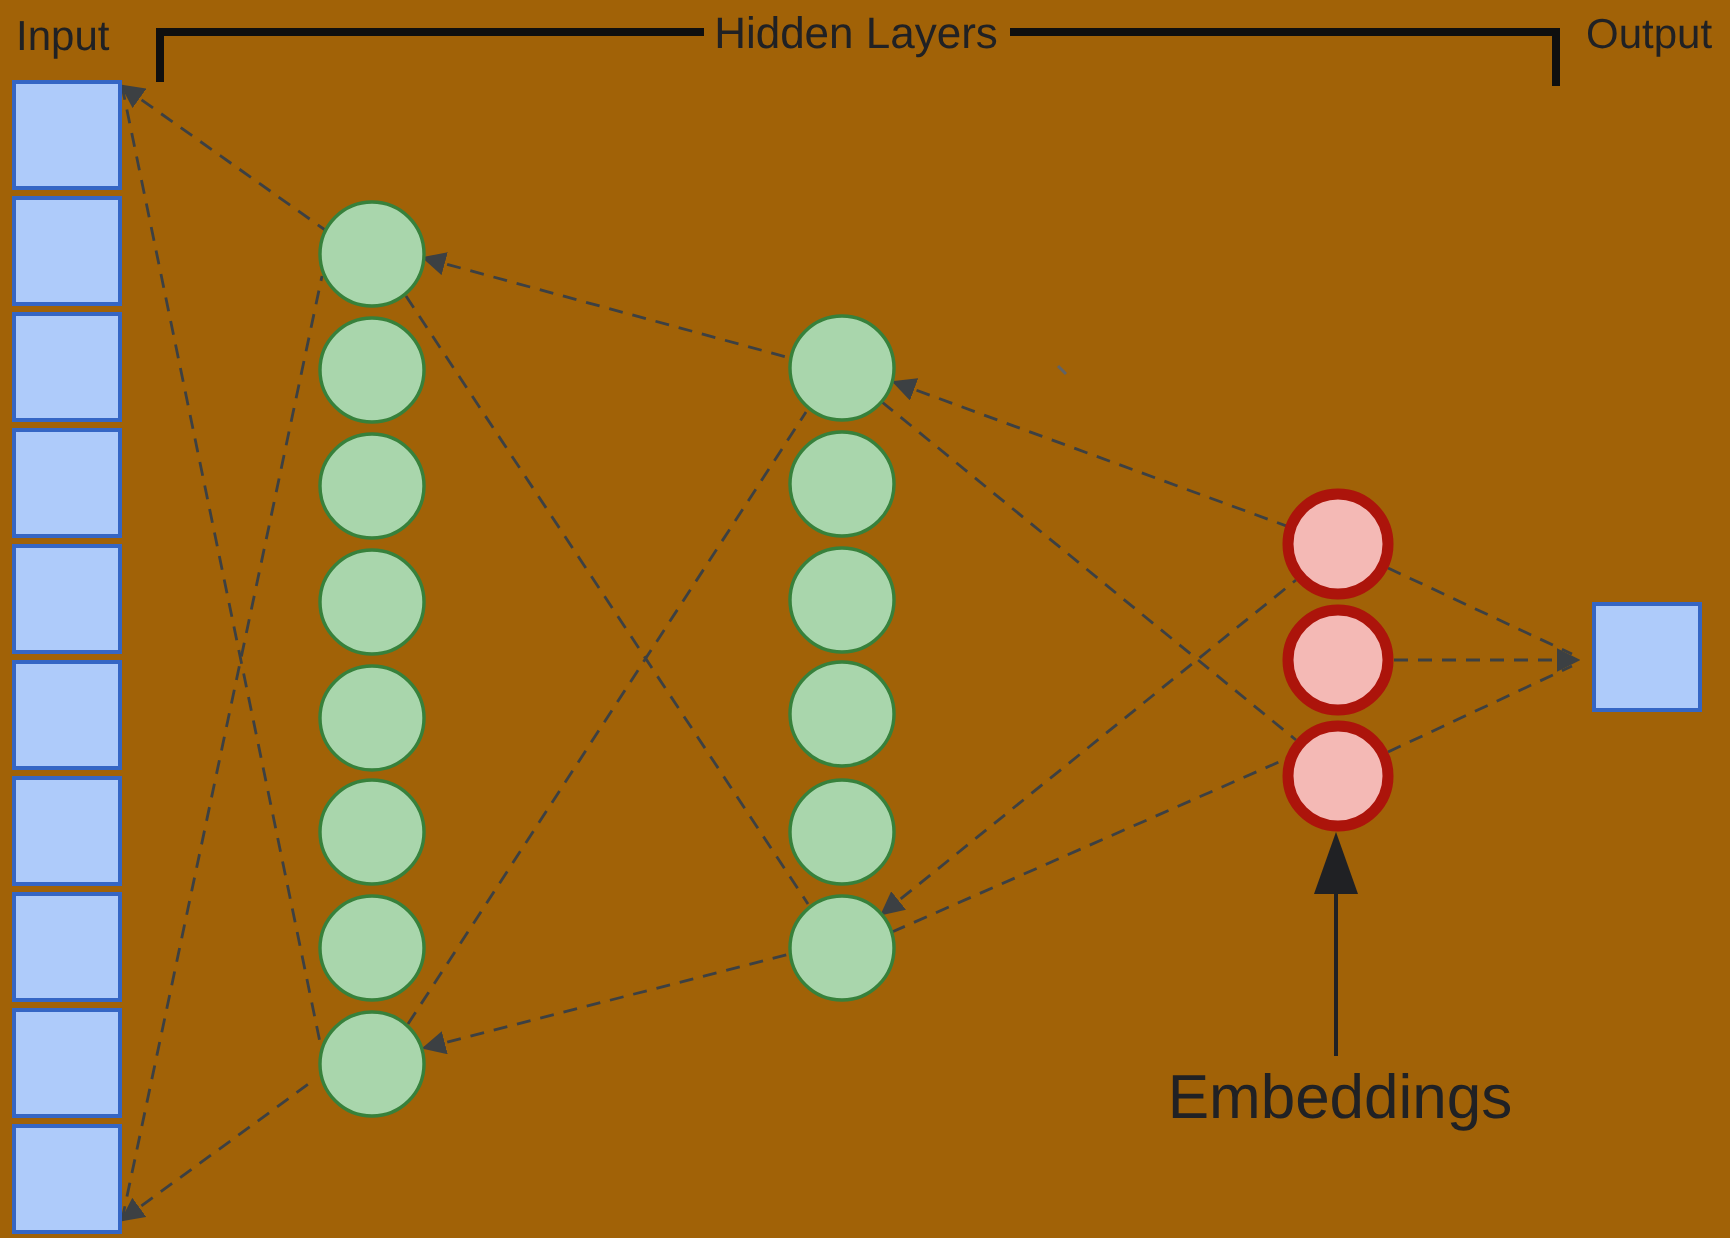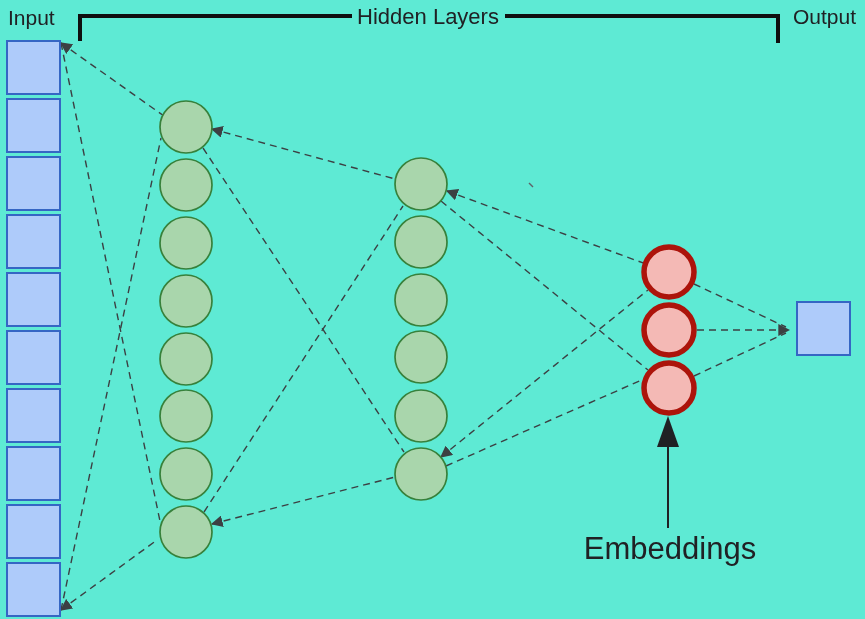--- a/index.html
+++ b/index.html
@@ -2,21 +2,21 @@
 <html><head>
 <meta charset="utf-8">
 <style>
   html, body {
     margin: 0; padding: 0;
     background: #ffffff;
     width: 865px; height: 619px;
     overflow: hidden;
     font-family: "Liberation Sans", sans-serif;
   }
-  .canvas { position: relative; width: 865px; height: 619px; background: #5eead4; }
+  .canvas { position: relative; width: 865px; height: 619px; background: #a16207; }
   svg { display: block; }
   .diagram-label { fill: #202124; }
   .lbl-small { font-size: 21px; }
   .lbl-bracket { font-size: 22px; }
   .lbl-big { font-size: 31px; }
   .bracket { fill: none; stroke: #0f0f0f; stroke-width: 4; }
   .solid-arrow-line { stroke: #202124; stroke-width: 2; fill: none; }
   .solid-arrow-head { fill: #202124; stroke: none; }
   .stray { stroke: #5f6368; stroke-width: 1.5; }
 </style>

